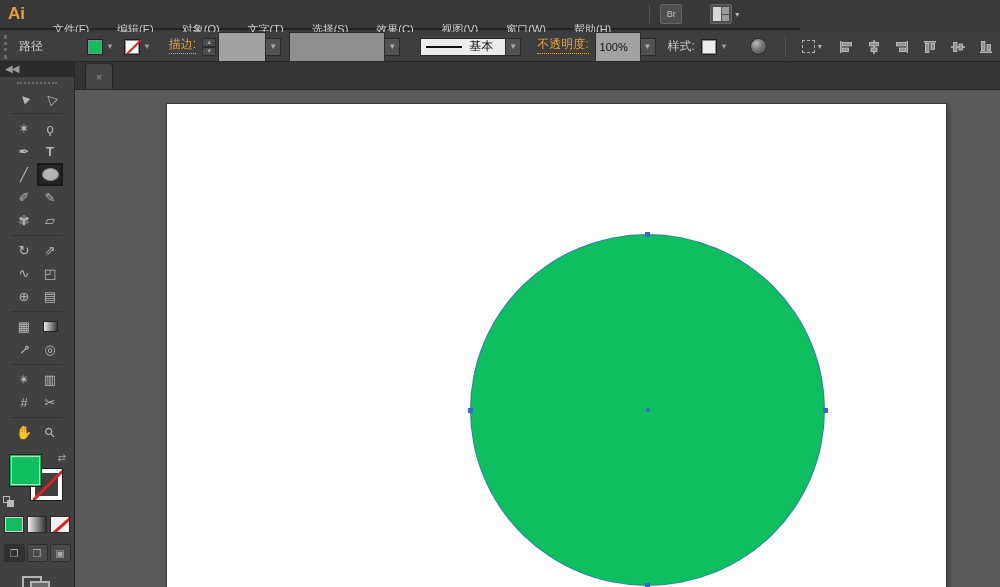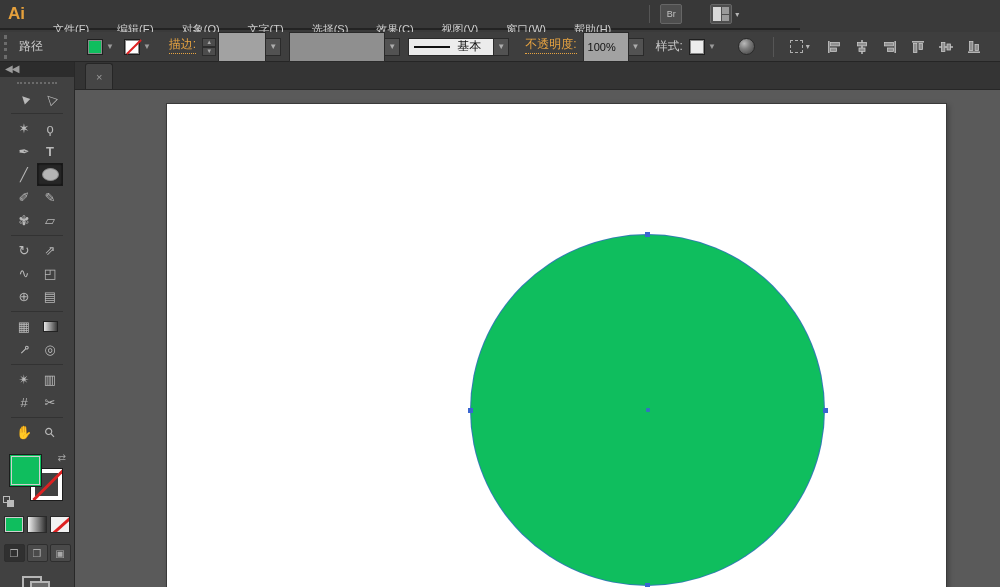--- a/index.html
+++ b/index.html
@@ -27,21 +27,21 @@
   .swatch.fill { background:var(--green,#0fbe5e); }
   .swatch.none::after { content:""; position:absolute; left:-1px; top:6.5px; width:20px; height:2px; background:#d22; transform:rotate(-45deg); }
   .sw-caret { color:#9a9a9a; font-size:8px; margin-left:3px; }
   .link-label { color:var(--orange,#e8a441); border-bottom:1px dotted var(--orange,#e8a441); margin:0 6px 4px 8px; cursor:pointer; }
   .stepper { display:flex; flex-direction:column; margin-right:2px; }
   .stepper span { width:14px; height:9px; background:#4c4c4c; border:1px solid #2c2c2c; color:#a8a8a8; font-size:6px; line-height:7px; text-align:center; }
   .combo { display:flex; align-items:center; margin-right:8px; }
   .combo .box { height:30px; background:#a2a2a2; border:1px solid #2a2a2a; color:#111; font-size:11px; display:flex; align-items:center; padding:0 4px; }
   .combo .box.dim { background:#8f8f8f; }
   .combo .drop { width:15px; height:18px; background:#525252; border:1px solid #2a2a2a; border-left:none; color:#adadad; font-size:8px; display:flex; align-items:center; justify-content:center; }
-  .brushbox { background:#ececec; border:1px solid #2a2a2a; height:18px; width:86px; display:flex; align-items:center; padding:0 5px; color:#111; }
+  .brushbox { background:#ececec; border:1px solid #2a2a2a; height:18px; width:86px; display:flex; align-items:center; padding:0 5px; color:#111;margin-left:12px; }
   .brush-line { width:36px; height:2px; background:#111; margin-right:7px; }
   .plain-label { color:#c9c9c9; margin:0 6px 0 4px; }
   .recolor { width:17px; height:17px; border-radius:50%; background:radial-gradient(circle at 35% 30%, #b9b9b9 0%, #7c7c7c 40%, #3c3c3c 100%); border:1px solid #2a2a2a; margin:0 12px; }
   .cb-sep { width:1px; height:20px; background:#2b2b2b; border-right:1px solid #565656; margin:0 6px; }
   .align-dd { display:flex; align-items:center; margin:0 10px; }
   .align-dd .dash-sq { width:13px; height:13px; border:1px dashed #aeaeae; }
   .align-btn { width:24px; height:24px; display:flex; align-items:center; justify-content:center; margin:0 2px; border-radius:2px; }
   .align-btn svg { display:block; }
 
   

